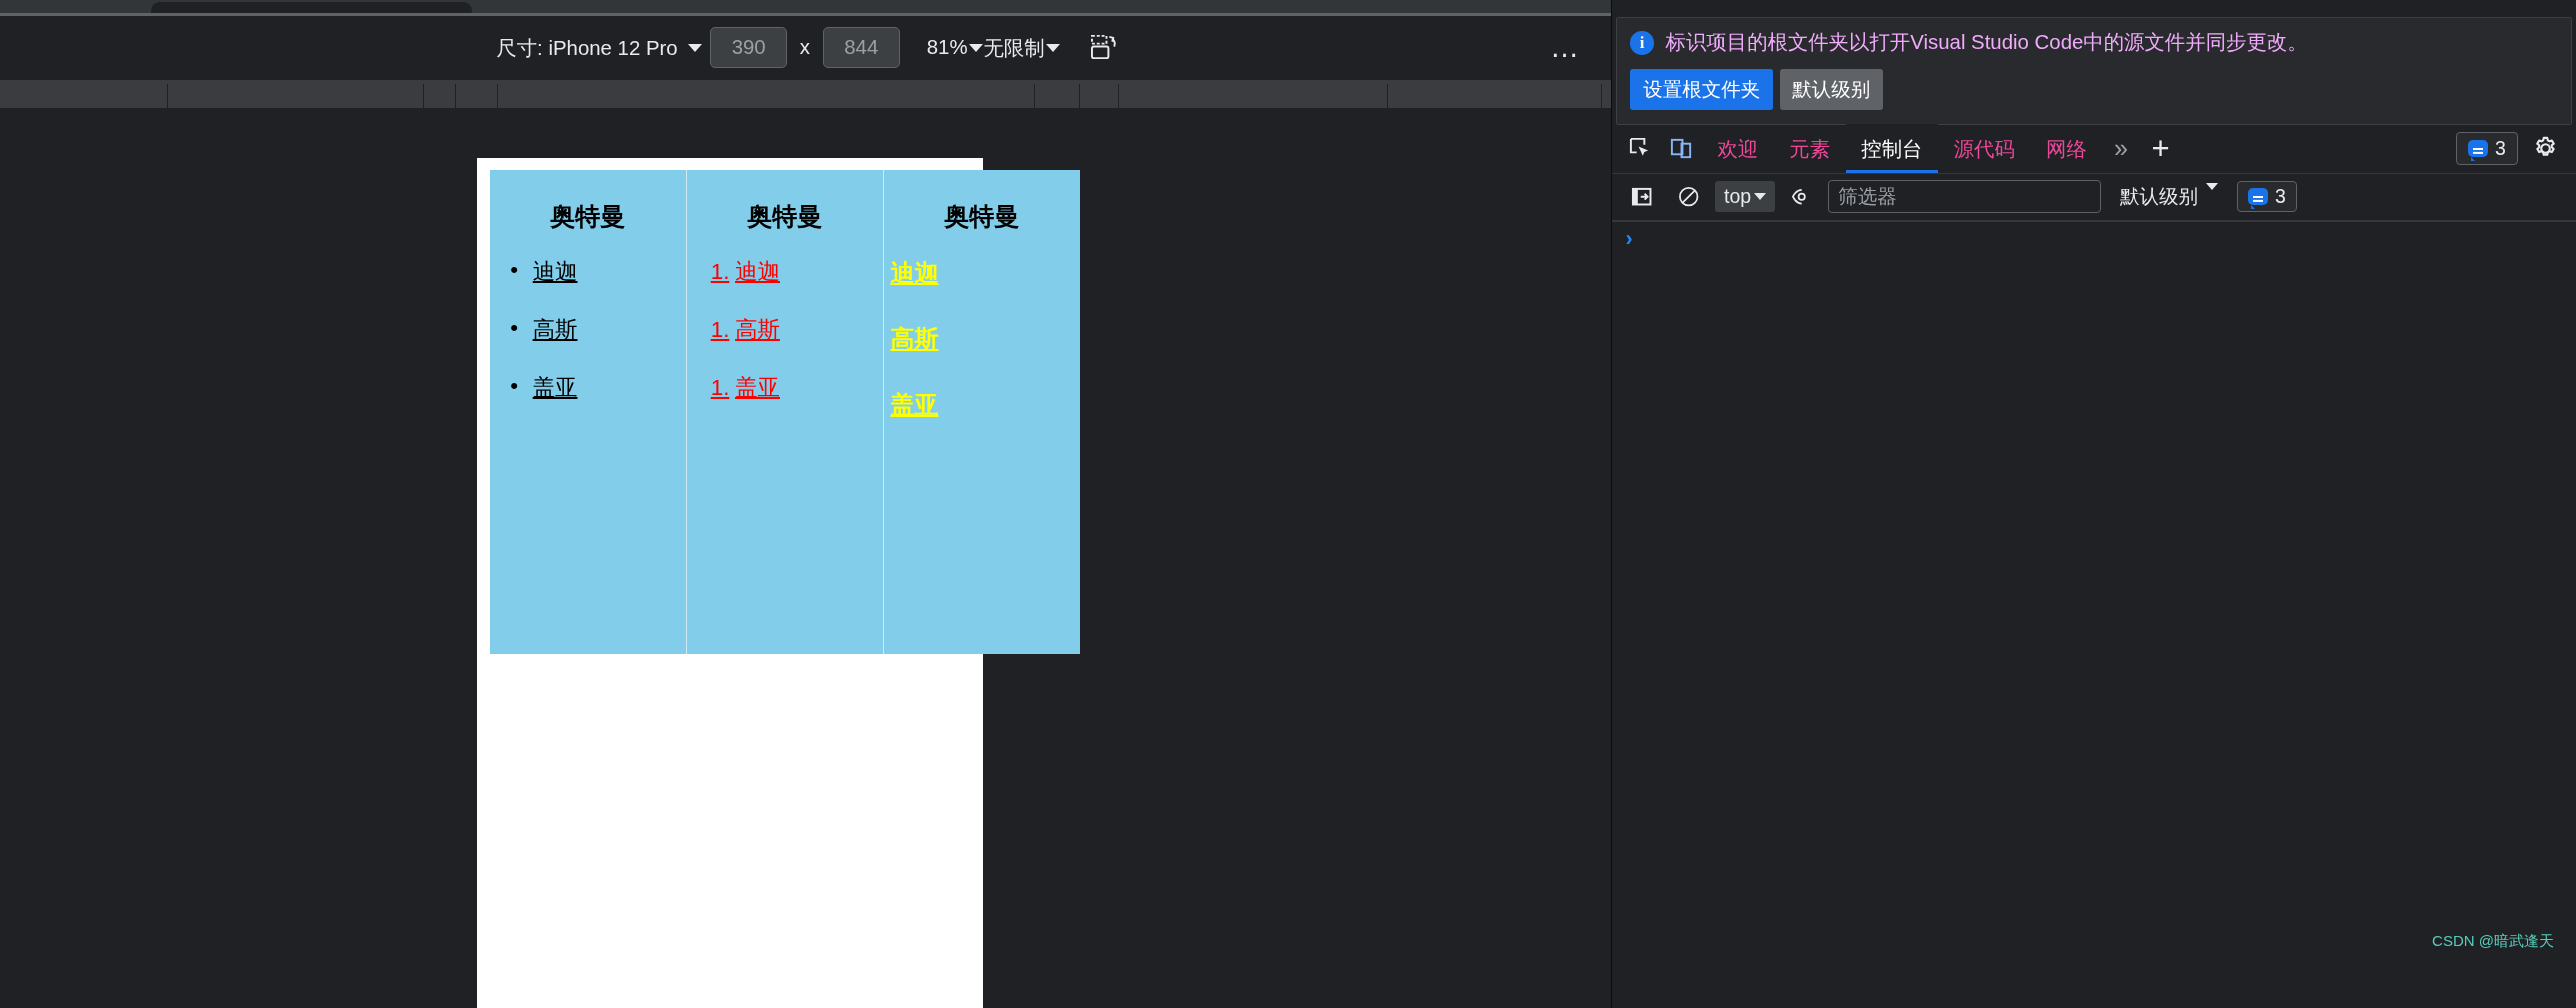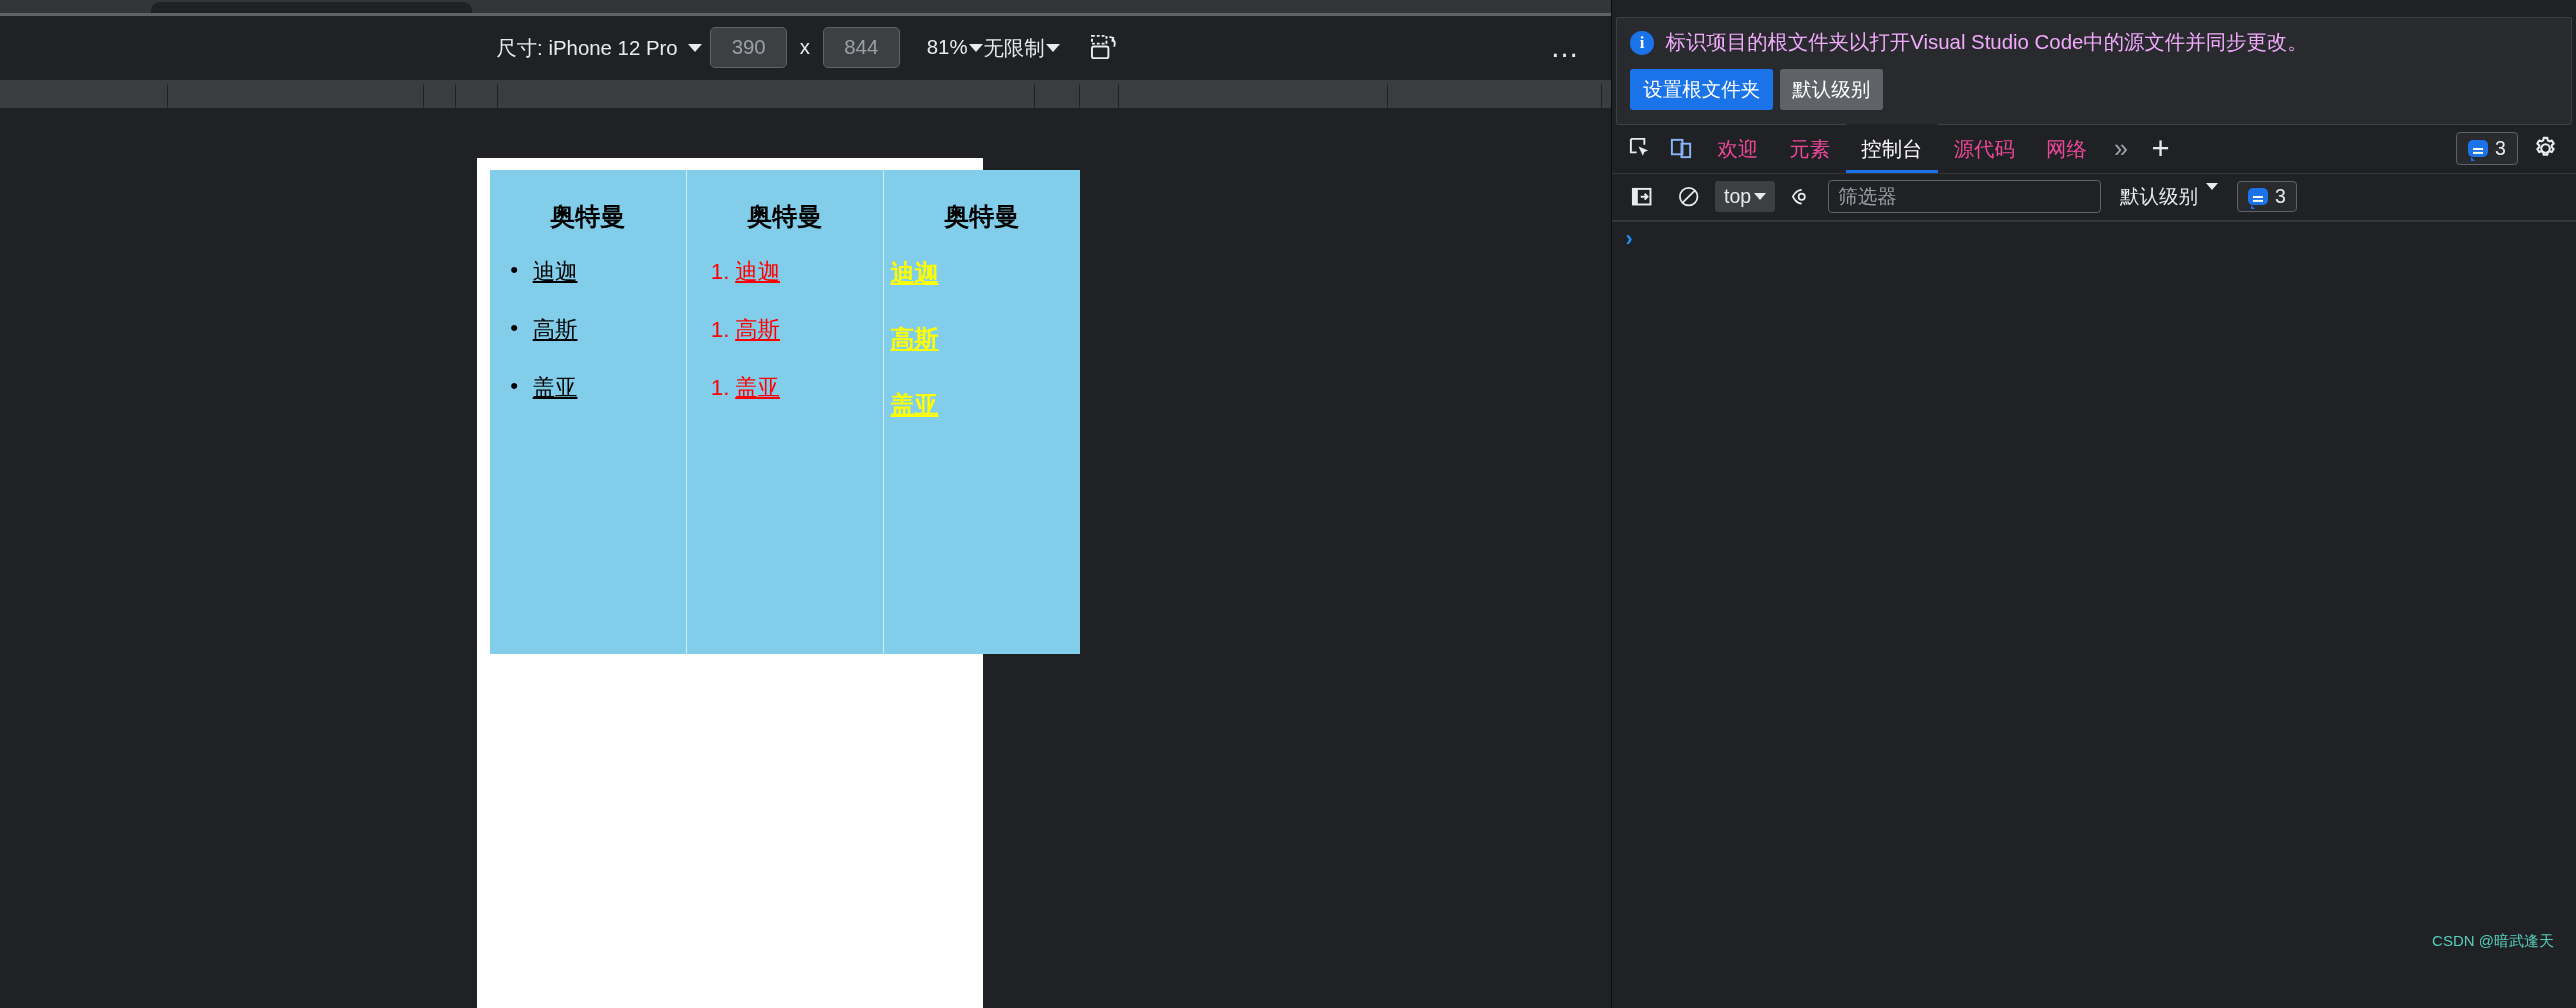--- a/index.html
+++ b/index.html
@@ -107,21 +107,21 @@
   }
   .col-bullet .list li::before {
     content: "\2022"; position: absolute; left: -22.4px; top: -1.9px;
     font-size: 22.4px; color: #000;
   }
   .col-bullet .item-text { text-decoration: underline; }
 
   
   .col-numbered .list { padding-left: 24px; }
   .col-numbered .list li {
-    color: #ff0000; font-size: 22.4px; margin-bottom: 30px;
+    color: #ff0000; font-size: 22.4px; margin-bottom: 30px; text-decoration: underline;
   }
   .col-numbered .marker { margin-right: 5.8px; }
   .col-numbered .item-text { text-decoration: underline; }
 
   
   .col-plain .list { padding-left: 6.8px; }
   .col-plain .list li {
     color: #ffff00; font-size: 24px; font-weight: bold; margin-bottom: 36px;
   }
   .col-plain .item-text { text-decoration: underline; }

